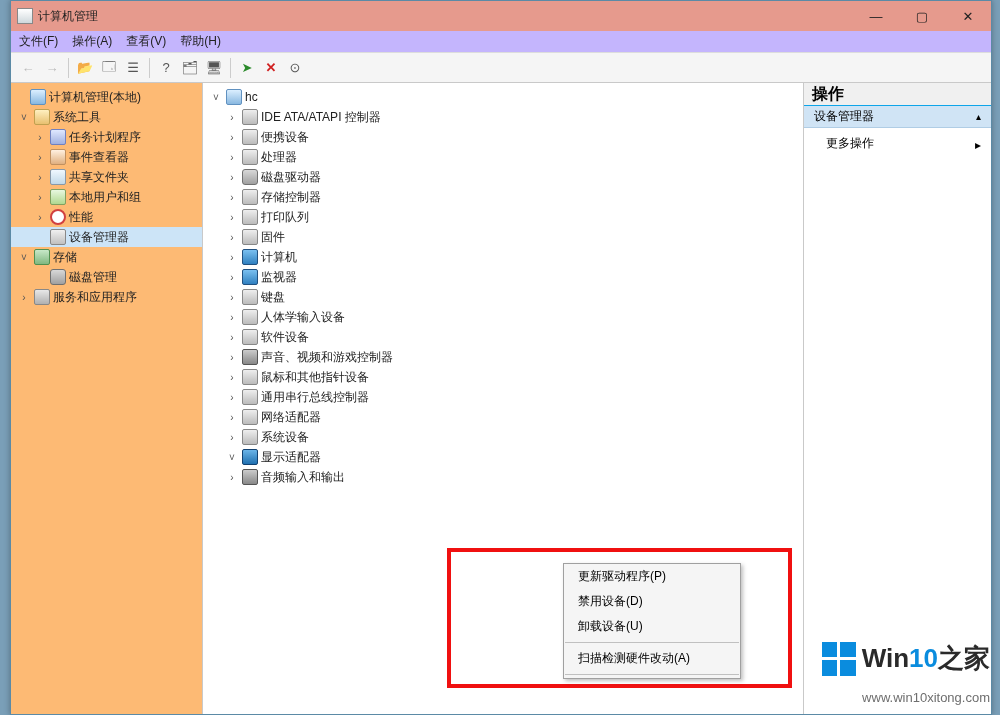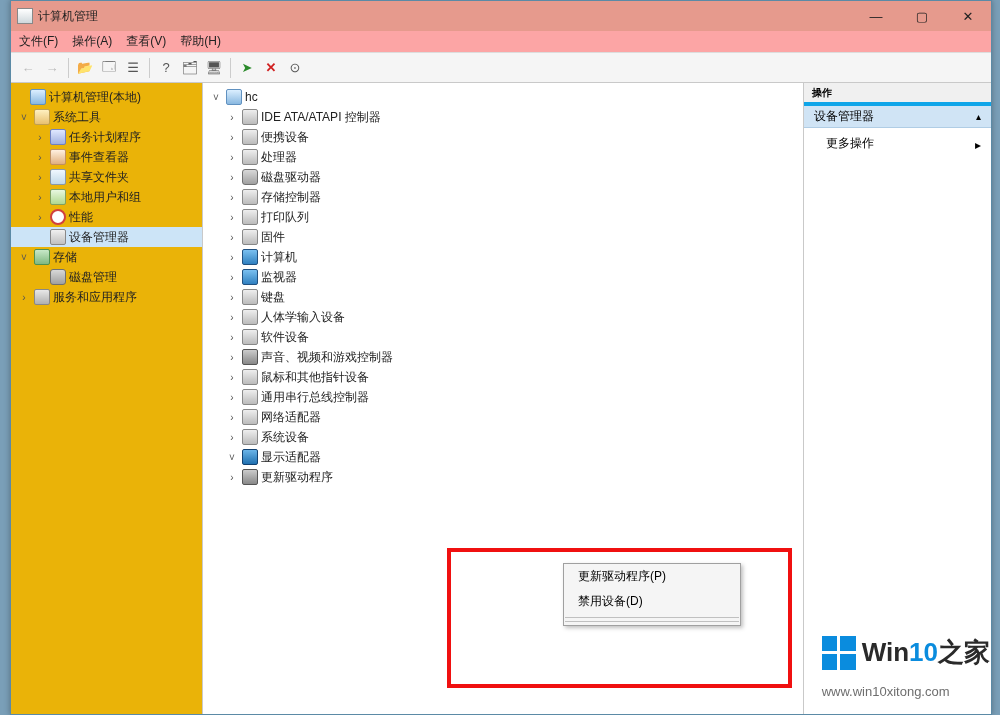--- a/index.html
+++ b/index.html
@@ -3,28 +3,28 @@
 <meta charset="utf-8">
 <style>
 * { margin:0; padding:0; box-sizing:border-box; font-family:"Microsoft YaHei","Segoe UI",Tahoma,sans-serif; }
 html,body { width:1000px; height:715px; overflow:hidden; background:#7a9fb8; }
 .desk { position:relative; width:1000px; height:715px; }
 .window { position:absolute; left:10px; top:0; width:982px; height:715px; background:#fff; border:1px solid #5b8aa6; box-shadow:0 0 6px rgba(0,0,0,.3); display:flex; flex-direction:column; }
 .titlebar { height:30px; background:#e69a8d; display:flex; align-items:center; padding-left:6px; color:#222; font-size:12px; }
 .titlebar .spacer { flex:1; }
 .titlebar .t-icon { width:16px; height:16px; margin-right:5px; background:linear-gradient(#fff,#cfd8dc); border:1px solid #888; }
 .winbtn { width:46px; height:30px; display:flex; align-items:center; justify-content:center; font-size:13px; color:#222; }
-.menubar { height:22px; background:#fca5a5; border-bottom:1px solid #ddd; display:flex; align-items:center; padding:0 8px; font-size:12px; color:#222; }
+.menubar { height:22px; background:#c4b5fd; border-bottom:1px solid #ddd; display:flex; align-items:center; padding:0 8px; font-size:12px; color:#222; }
 .menubar span { margin-right:14px; }
 .toolbar { height:30px; background:#f5f5f5; border-bottom:1px solid #c9c9c9; display:flex; align-items:center; padding:0 6px; gap:2px; }
 .tb-btn { width:22px; height:22px; display:flex; align-items:center; justify-content:center; font-size:13px; color:#555; border:1px solid transparent; }
 .tb-btn.dis { color:#bbb; }
 .tb-sep { width:1px; height:20px; background:#ccc; margin:0 3px; }
 .body { flex:1; display:flex; min-height:0; }
-.left-pane { width:192px; border-right:1px solid #c9c9c9; background:#eab308; overflow:auto; padding:4px 0; }
+.left-pane { width:192px; border-right:1px solid #c9c9c9; background:#fdba74; overflow:auto; padding:4px 0; }
 .mid-pane { flex:1; border-right:1px solid #c9c9c9; background:#fff; overflow:auto; padding:4px 0; position:relative; }
 .right-pane { width:187px; background:#fff; display:flex; flex-direction:column; }
 .tree-row { display:flex; align-items:center; height:20px; font-size:12px; color:#222; white-space:nowrap; cursor:default; }
 .tree-row.sel { background:#cce4f7; }
 .expander { width:14px; text-align:center; color:#555; font-size:10px; }
 .expander.blank { visibility:hidden; }
 .tree-icon { width:16px; height:16px; margin:0 3px; flex-shrink:0; border-radius:2px; }
 .ic-comp{ background:linear-gradient(#dbefff,#89b8e0); border:1px solid #6091c0; }
 .ic-tools{ background:linear-gradient(#fff0c0,#e8c070); border:1px solid #c0a050; }
 .ic-task{ background:linear-gradient(#e0e8ff,#a0b0e0); border:1px solid #7080c0; }
@@ -33,28 +33,28 @@
 .ic-users{ background:linear-gradient(#e8f8e0,#b0d890); border:1px solid #80a060; }
 .ic-perf{ background:#fff; border:2px solid #d04040; border-radius:50%; }
 .ic-devmgr{ background:linear-gradient(#f0f0f0,#c0c0c0); border:1px solid #888; }
 .ic-storage{ background:linear-gradient(#c8e8c8,#80b880); border:1px solid #509050; }
 .ic-disk{ background:linear-gradient(#d8d8d8,#a0a0a0); border:1px solid #707070; border-radius:3px; }
 .ic-services{background:linear-gradient(#e8e8e8,#b0b0b0); border:1px solid #888; }
 .ic-monitor{background:linear-gradient(#7ac0f0,#3080c0);border:1px solid #205080;}
 .ic-generic{background:linear-gradient(#eee,#bbb);border:1px solid #888;}
 .ic-display{background:linear-gradient(#6ab4e8,#2070b0);border:1px solid #104070;}
 .ic-audio{background:linear-gradient(#ccc,#888);border:1px solid #555;}
-.right-header{ height:23px; background:#f0f0f0; border-bottom:4px solid #0ea5e9; display:flex; align-items:center; padding:0 8px; font-size:10px; font-weight:bold; }
+.right-header{ height:23px; background:#f0f0f0; border-bottom:1px solid #0ea5e9; display:flex; align-items:center; padding:0 8px; font-size:16px; font-weight:bold; }
 .right-band{ height:22px; background:#d0e4f5; border-bottom:1px solid #b0cde5; display:flex; align-items:center; justify-content:space-between; padding:0 10px; font-size:12px; }
 .right-item{ height:24px; display:flex; align-items:flex-end; justify-content:space-between; padding:0 10px 0 22px; font-size:12px; cursor:default; }
 .ctx-menu { position:absolute; left:360px; top:480px; width:178px; background:#f5f5f5; border:1px solid #a0a0a0; box-shadow:2px 2px 4px rgba(0,0,0,.25); font-size:12px; z-index:20; }
 .ctx-item { height:25px; display:flex; align-items:center; padding:0 14px; cursor:default; }
 .ctx-sep { height:1px; background:#c0c0c0; margin:3px 1px; }
 .highlight-box { position:absolute; left:244px; top:465px; width:345px; height:140px; border:4px solid #f01010; z-index:10; pointer-events:none; }
-.watermark { position:absolute; right:10px; bottom:16px; z-index:30; pointer-events:none; }
+.watermark { position:absolute; right:10px; bottom:10px; text-align:right; z-index:30; pointer-events:none; }
 .watermark .wbrand { display:flex; align-items:center; justify-content:flex-end; gap:6px; }
 .watermark .wlogo { width:34px; height:34px; display:grid; grid-template-columns:1fr 1fr; grid-template-rows:1fr 1fr; gap:3px; }
 .watermark .wlogo span { background:#0a8cde; }
 .watermark .wtxt { font-size:26px; font-weight:600; color:#2a2a2a; }
 .watermark .wtxt b { color:#0a8cde; font-weight:700; }
 .watermark .wurl { font-size:13px; color:#6e6e6e; margin-top:14px; }
 .sel-text { background:#cce4f7; padding:0 2px; }
 </style>
 </head>
 <body>
@@ -247,33 +247,39 @@
             <span>系统设备</span>
           </div>
       <div class="tree-row" style="padding-left:22px">
             <span class="expander">˅</span>
             <span class="tree-icon ic-display"></span>
             <span>显示适配器</span>
           </div>
       <div class="tree-row" style="padding-left:22px">
             <span class="expander">›</span>
             <span class="tree-icon ic-audio"></span>
-            <span>更新驱动程序</span>
+            <span>音频输入和输出</span>
           </div>
 
       <div class="highlight-box"></div>
 
       <div class="ctx-menu">
         <div class="ctx-item">
               <span>更新驱动程序(P)</span>
             </div>
         <div class="ctx-item">
               <span>禁用设备(D)</span>
             </div>
+        <div class="ctx-item">
+              <span>卸载设备(U)</span>
+            </div>
         <div class="ctx-sep"></div>
+        <div class="ctx-item">
+              <span>扫描检测硬件改动(A)</span>
+            </div>
         <div class="ctx-sep"></div>
       </div>
     </div>
 
     <div class="right-pane">
       <div class="right-header">
             <span>操作</span>
           </div>
       <div class="right-band">
         <span>设备管理器</span>

